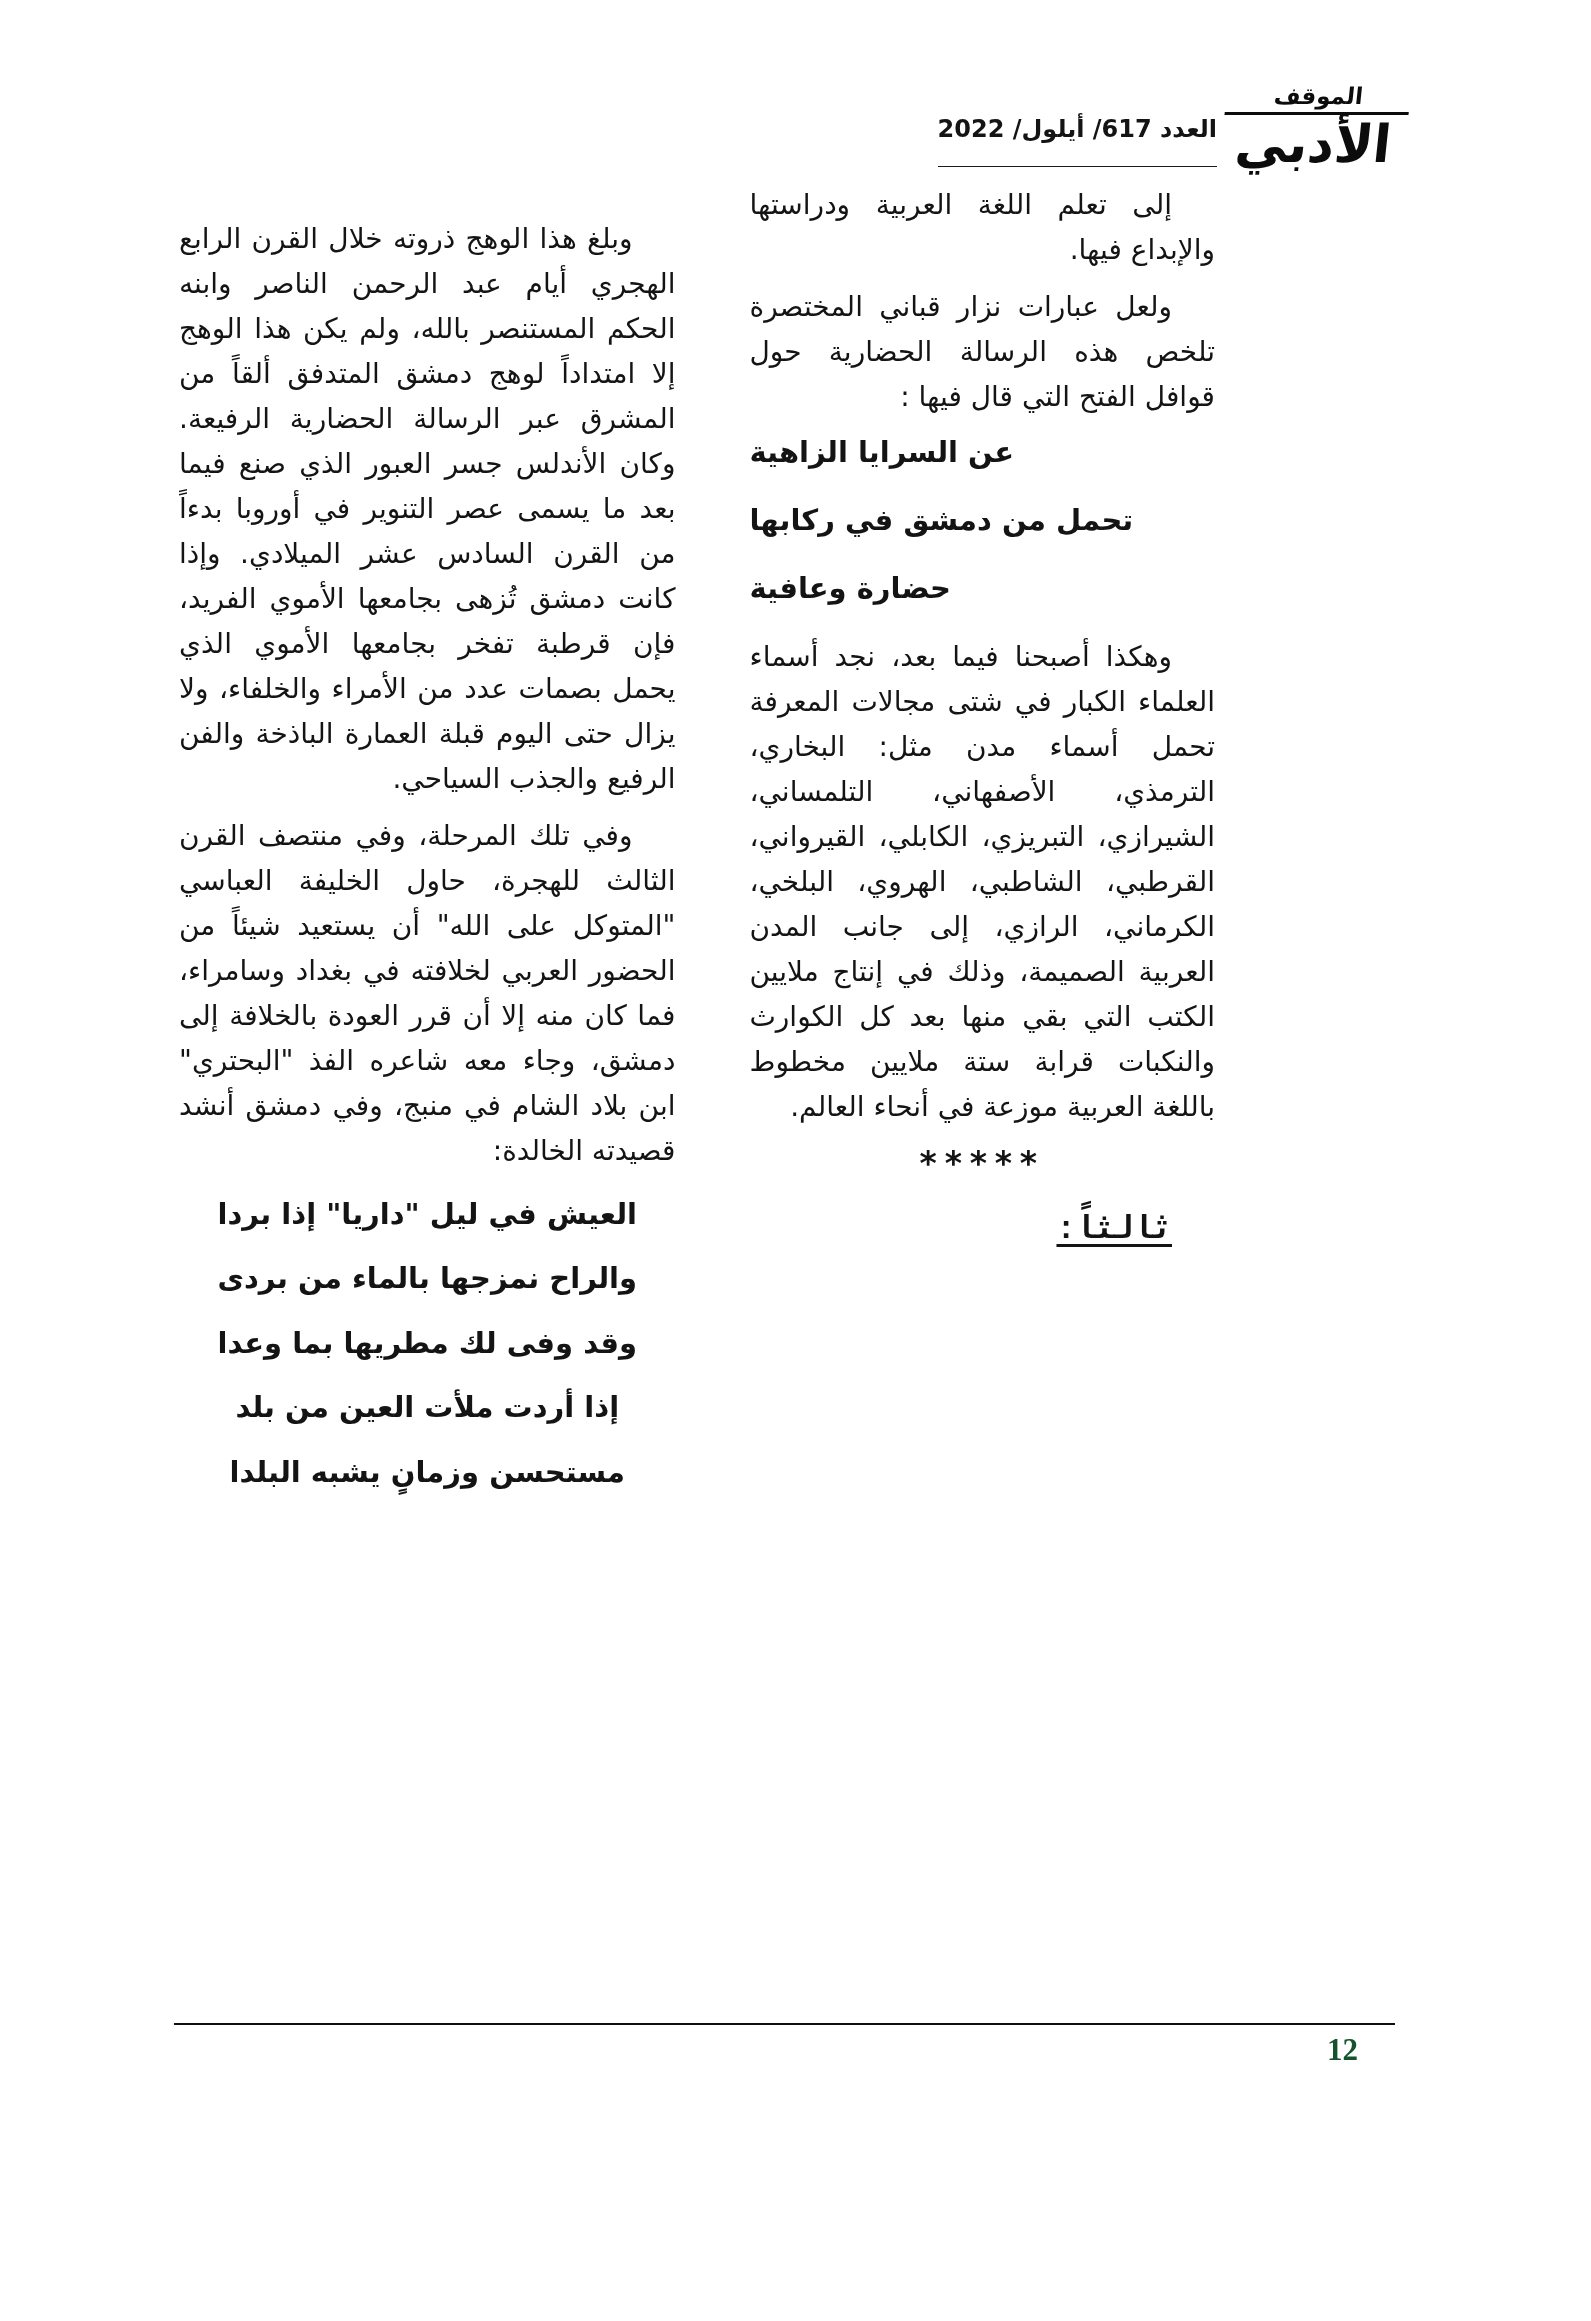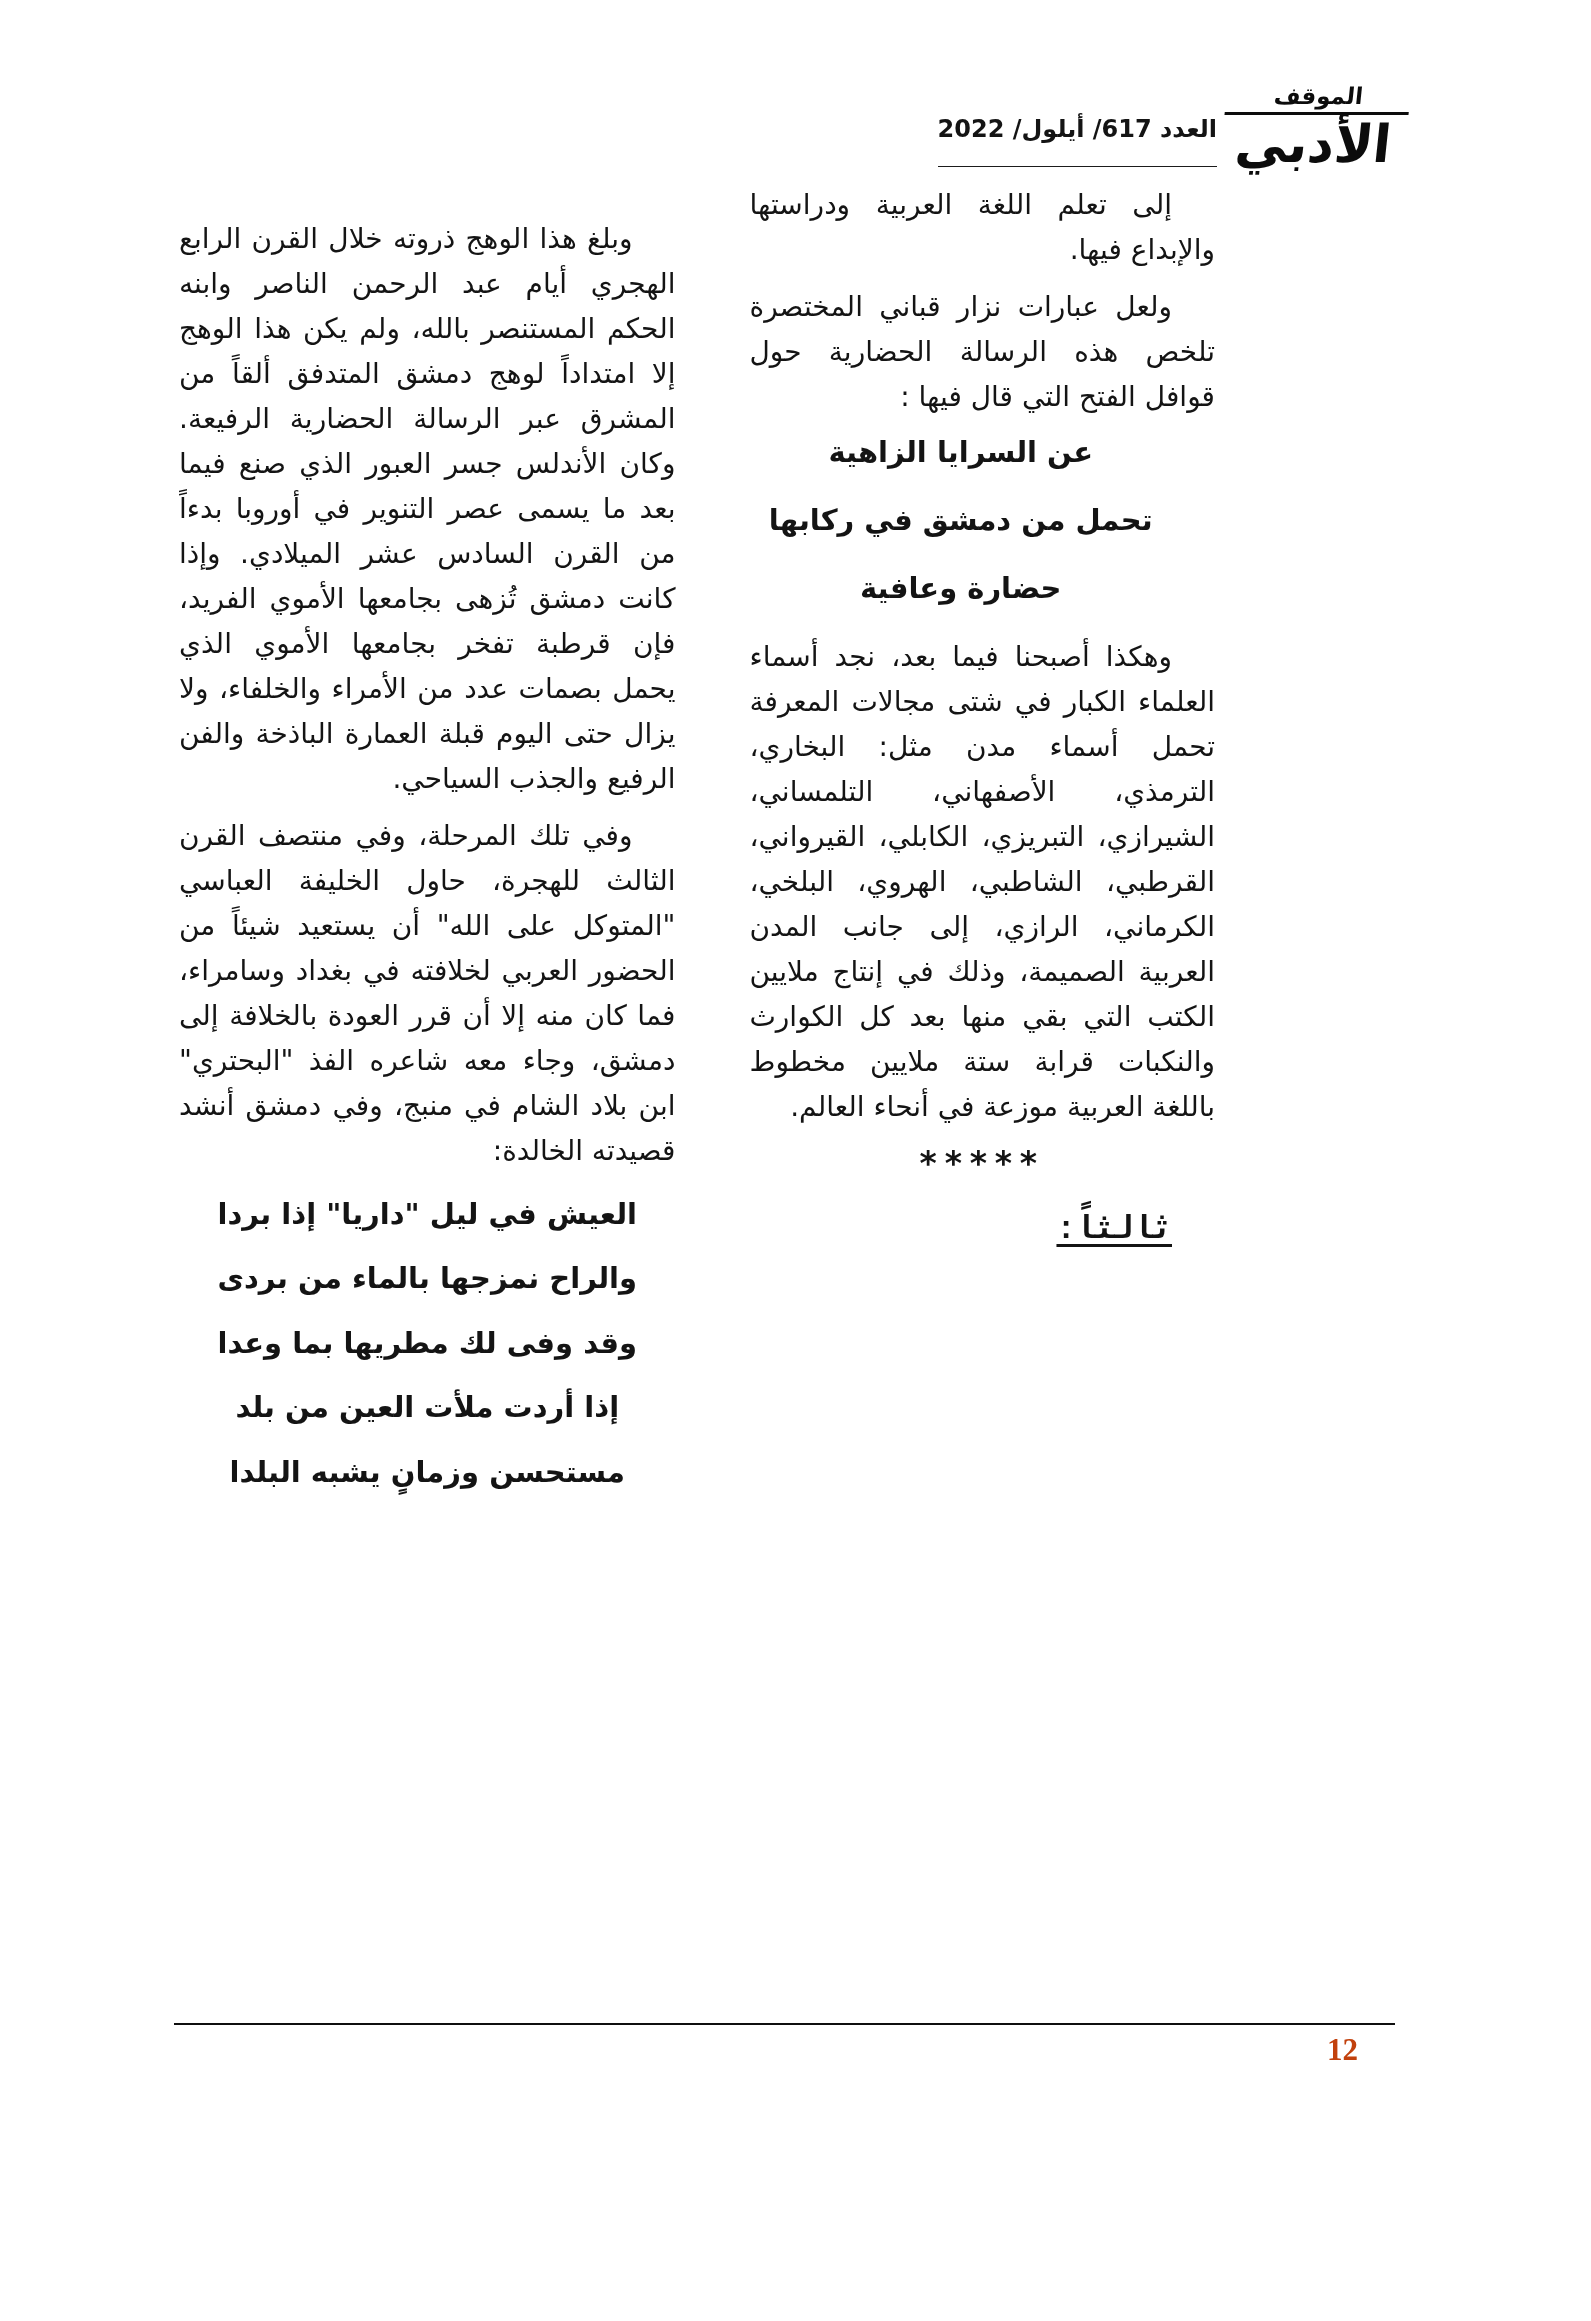--- a/index.html
+++ b/index.html
@@ -75,21 +75,21 @@
   .para {
     margin: 0 0 11.6px;
     text-indent: 43px;
   }
   .verse-block {
     margin: 11.6px 0 21.3px;
   }
   .verse-line {
     font-weight: bold;
     margin: 0 43px 23px 0;
-    text-align: center;
+    text-align: left;
     text-indent: 0;
     font-size: 29px;
   }
   .separator {
     font-weight: bold;
     text-align: center;
     font-size: 33px;
     letter-spacing: 7.8px;
     margin: 5.8px 0 21.3px;
     text-indent: 0;
@@ -123,21 +123,21 @@
     height: 1.9px;
     background: #0f0f0f;
   }
   .page-number {
     position: absolute;
     top: 2032px;
     right: 233px;
     font-family: "Liberation Serif", serif;
     font-weight: bold;
     font-size: 31px;
-    color: #c2410c;
+    color: #14532d;
   }
 </style>
 </head>
 <body>
 
 <div class="page">
 
   <div class="logo">
     <span class="logo-top">الموقف</span>
     <span class="logo-bottom">الأدبي</span>

